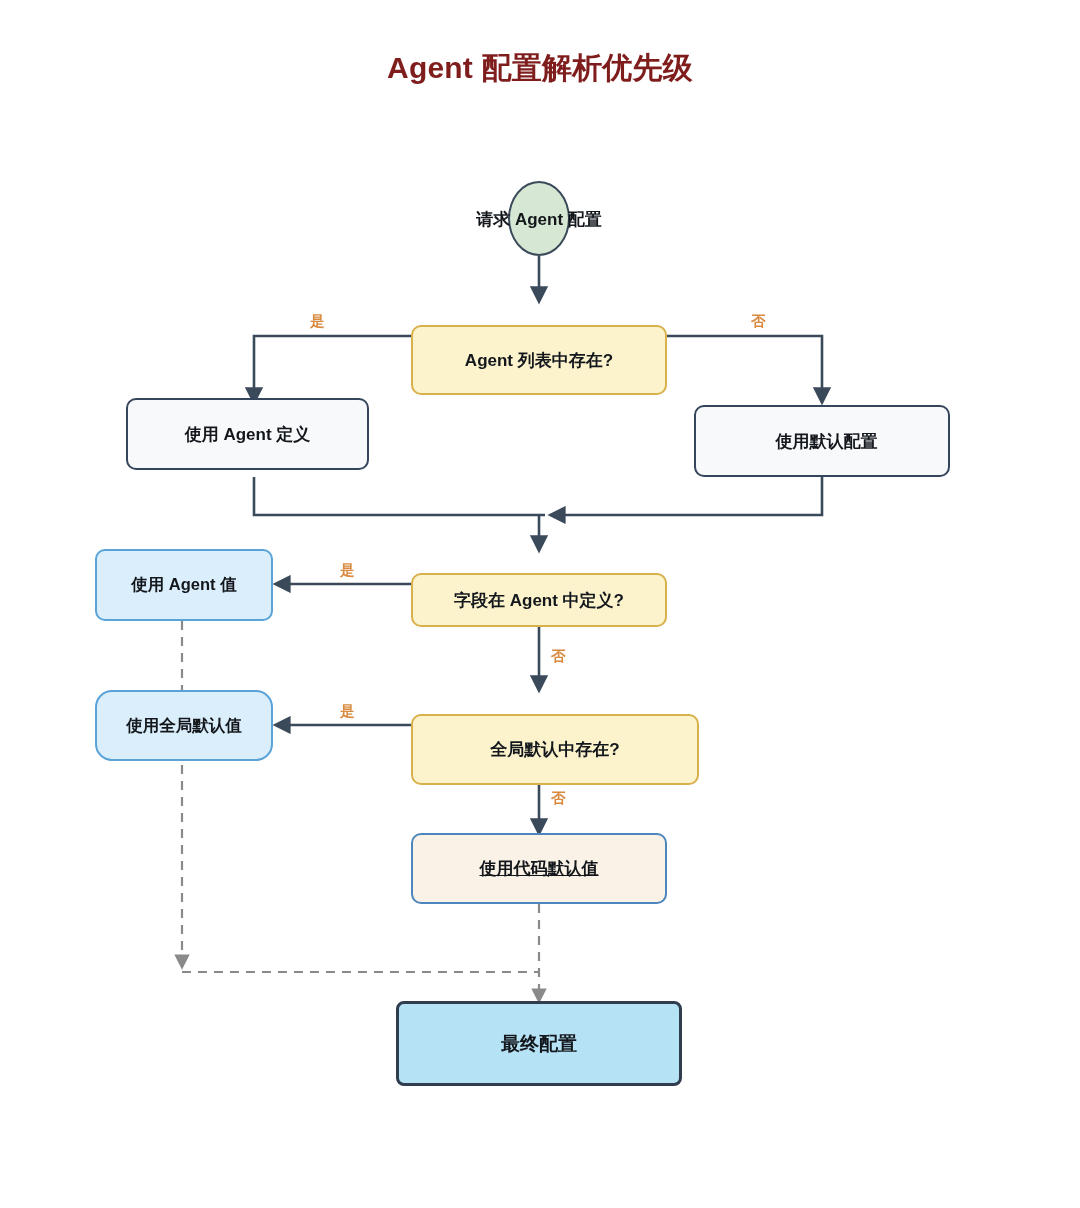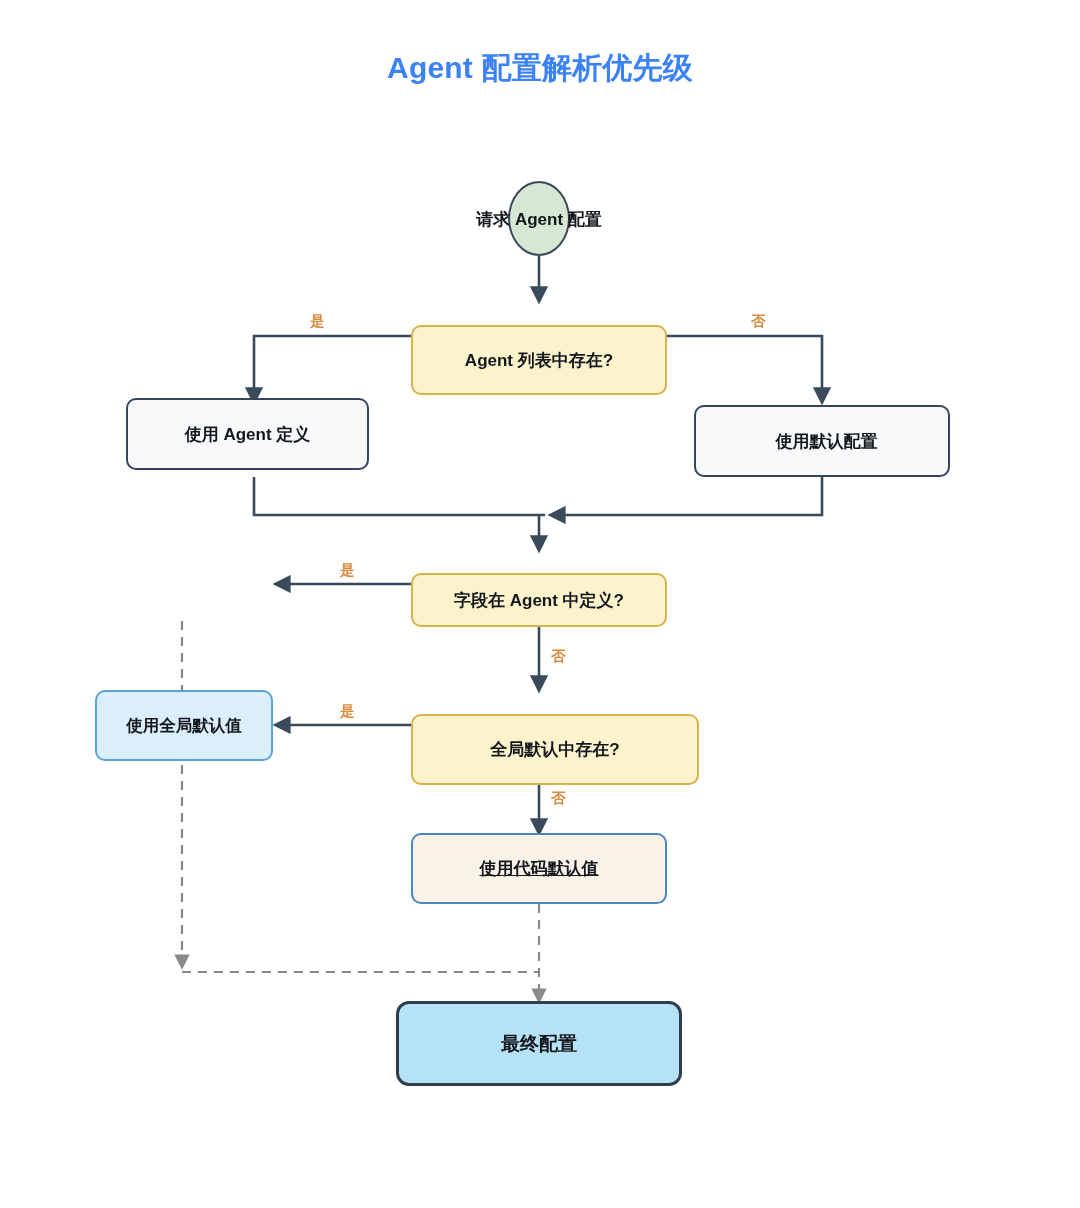--- a/index.html
+++ b/index.html
@@ -30,21 +30,21 @@
     pointer-events: none;
   }
   .title {
     position: absolute;
     left: 0;
     top: 48px;
     width: 1080px;
     text-align: center;
     font-size: 30px;
     font-weight: bold;
-    color: #3b82f6;
+    color: #7f1d1d;
     letter-spacing: 0.2px;
   }
   
   .node {
     position: absolute;
     box-sizing: border-box;
     display: flex;
     align-items: center;
     justify-content: center;
     text-align: center;
@@ -85,21 +85,21 @@
   }
   .node.cream-blue {
     background: #faf2e6;
     border: 2.2px solid #4b86bd;
     text-decoration: underline;
   }
   .node.final {
     background: #b6e2f5;
     border: 3.2px solid #2f3d4f;
     font-size: 19px;
-    border-radius: 13px;
+    border-radius: 8px;
   }
   
   .edge-label {
     position: absolute;
     font-size: 14.5px;
     font-weight: bold;
     color: #d98a3f;
     background: transparent;
     z-index: 6;
     white-space: nowrap;
@@ -157,24 +157,25 @@
   <div class="node start" style="left:508px; top:181px; width:62px; height:75px;">
     <span class="start-label">请求 Agent 配置</span>
   </div>
 
   <div class="node decision" style="left:411px; top:301px; width:256px; height:70px;">Agent 列表中存在?</div>
 
   <div class="node plain" style="left:126px; top:398px; width:243px; height:72px;">使用 Agent 定义</div>
 
   <div class="node plain" style="left:694px; top:405px; width:256px; height:72px;padding-left:9px;">使用默认配置</div>
 
+  <div class="node blue" style="left:95px; top:549px; width:178px; height:72px;">使用 Agent 值</div>
 
   <div class="node decision" style="left:411px; top:549px; width:256px; height:54px;">字段在 Agent 中定义?</div>
 
-  <div class="node blue" style="left:95px; top:690px; width:178px; height:71px;">使用全局默认值</div>
+  <div class="node blue" style="left:95px; top:690px; width:178px; height:71px;border-radius:17px;">使用全局默认值</div>
 
   <div class="node decision" style="left:411px; top:690px; width:288px; height:71px;">全局默认中存在?</div>
 
   <div class="node cream-blue" style="left:411px; top:833px; width:256px; height:71px;">使用代码默认值</div>
 
   <div class="node final" style="left:396px; top:1001px; width:286px; height:85px;">最终配置</div>
 
   <div class="edge-label" style="left:310px; top:312px;">是</div>
 
   <div class="edge-label" style="left:751px; top:312px;">否</div>

